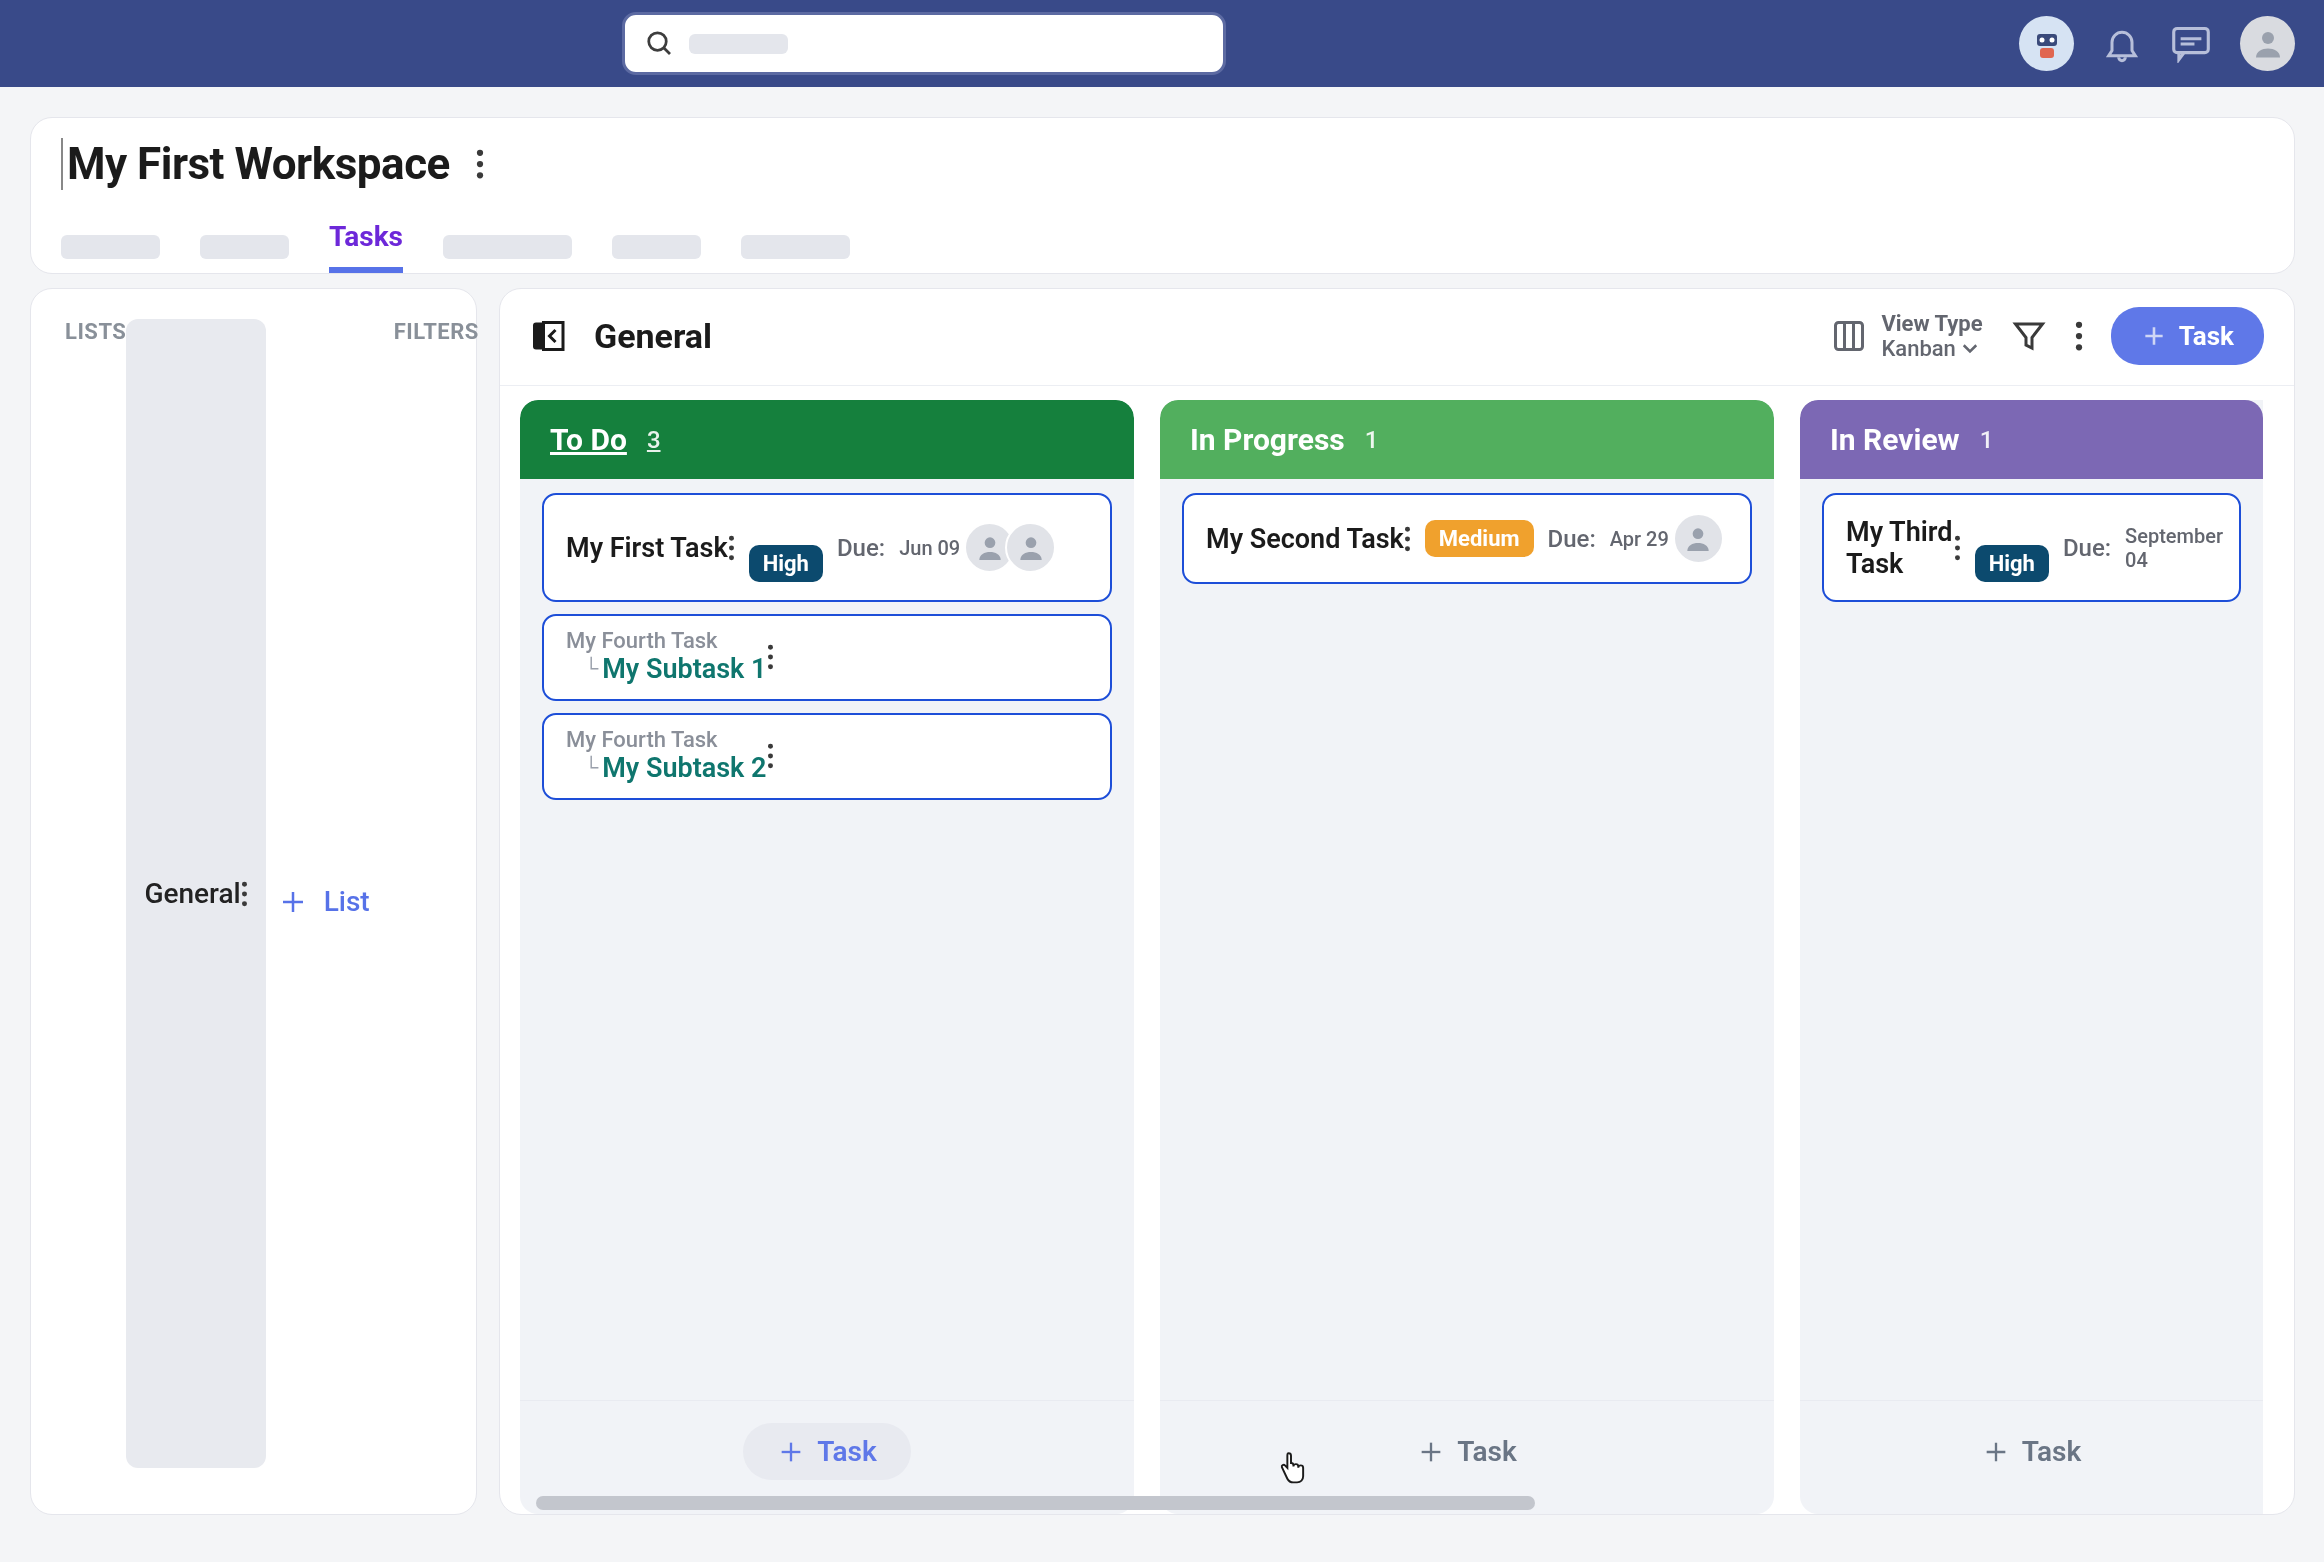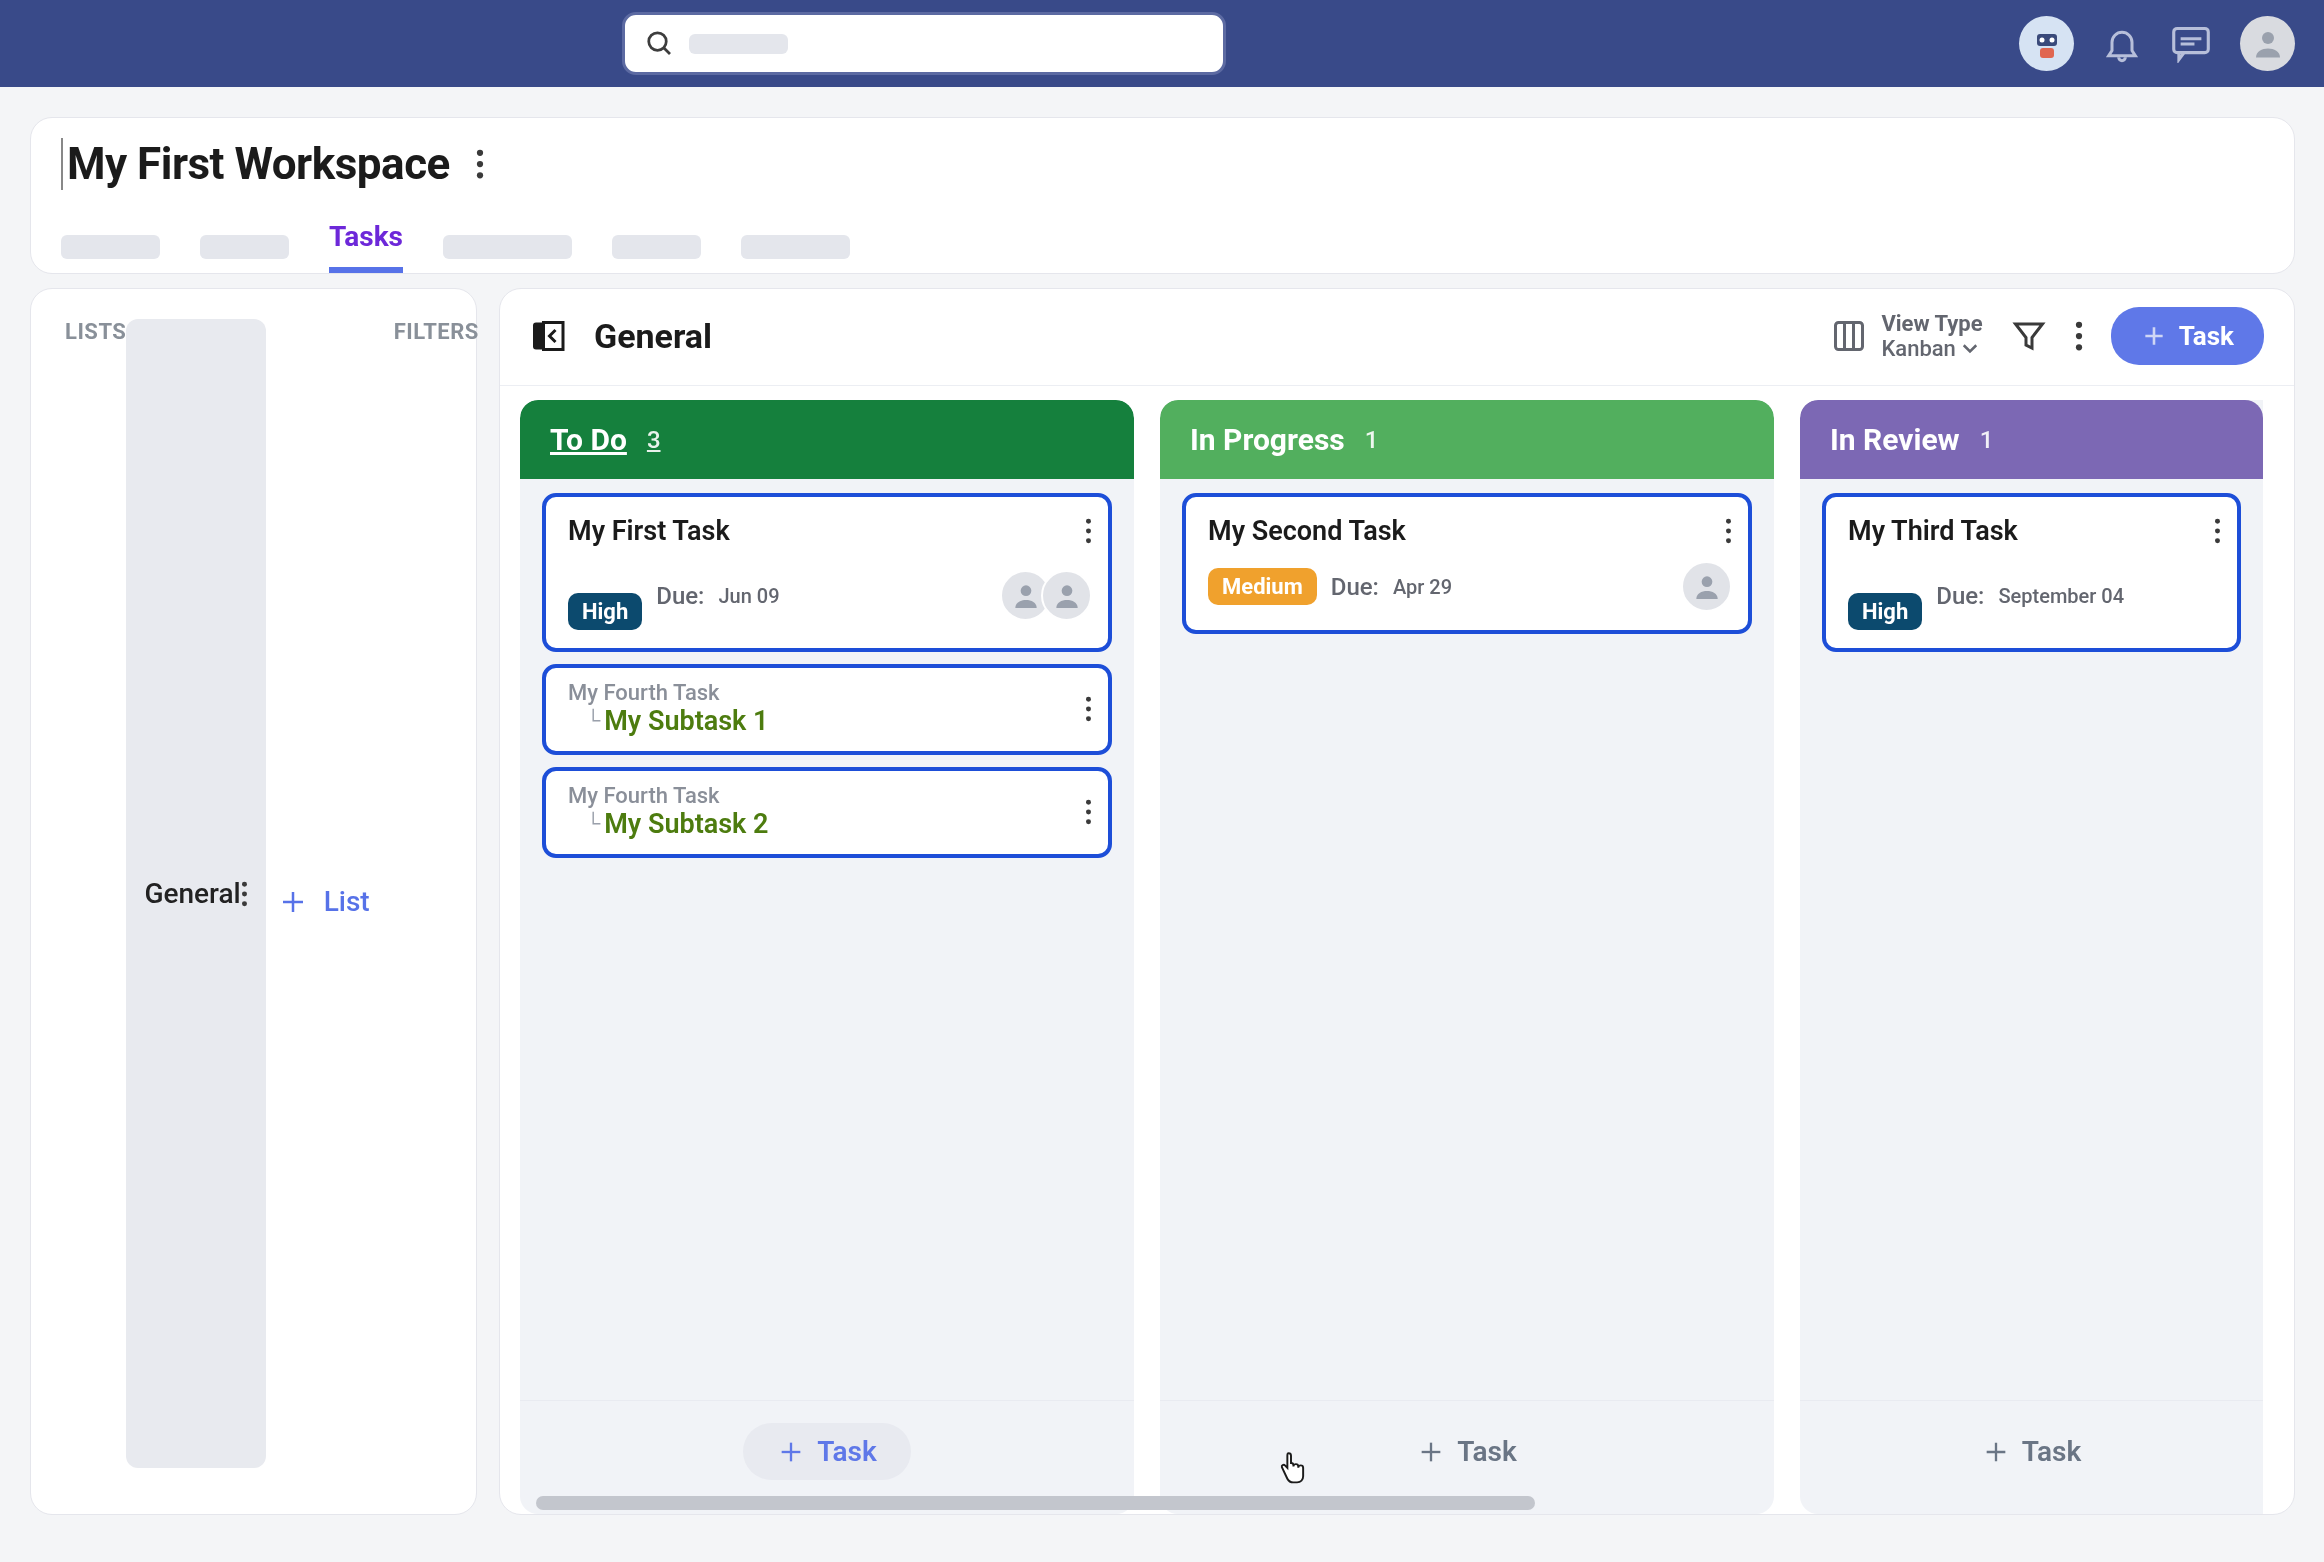--- a/index.html
+++ b/index.html
@@ -253,38 +253,38 @@
   .col-count { font-size: 24px; font-weight: 500; opacity:0.9; }
   .col-body {
     flex:1;
     padding: 14px 22px;
     display:flex;
     flex-direction:column;
     gap: 12px;
   }
   .task-card {
     background:#fff;
-    border:4px solid #1d4ed8;
+    border:2px solid #1d4ed8;
     border-radius: 14px;
     padding: 18px 16px 18px 22px;
     display:flex;
-    flex-direction:column;
+    flex-direction:row;
     gap: 14px;
   }
   .task-card.slim { gap: 2px; padding: 12px 16px 14px 22px;}
   .task-top {
     display:flex;
     align-items:center;
     justify-content:space-between;
   }
   .task-title { font-size: 27px; font-weight:600; color:#1b1b1b; }
   .task-parent { font-size: 22px; color:#8a8f99; font-weight:500;}
   .task-sub-row { display:flex; align-items:center; gap: 4px; padding-left:18px;}
   .sub-arrow { color:#9aa0ab; font-size:20px; margin-top:-2px; }
-  .task-sub-title { font-size: 27px; font-weight:600; color:#4d7c0f;}
+  .task-sub-title { font-size: 27px; font-weight:600; color:#0f766e;}
   .task-meta {
     display:flex;
     align-items:center;
     gap: 14px;
   }
   .prio-badge {
     color:#fff;
     font-size: 22px;
     font-weight:700;
     padding: 6px 14px;

